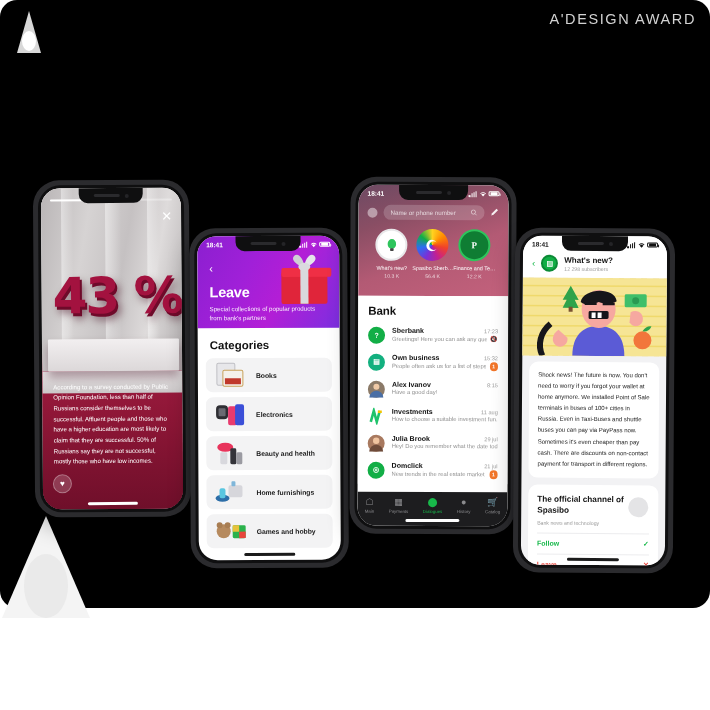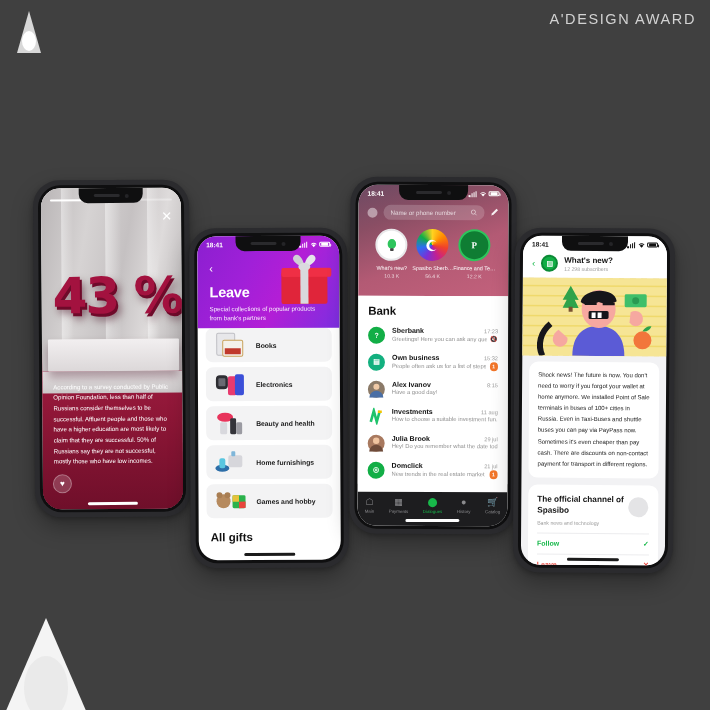--- a/index.html
+++ b/index.html
@@ -2,21 +2,21 @@
 <html><head>
 <meta charset="utf-8">
 <style>
   * { box-sizing: border-box; margin: 0; padding: 0; }
   html, body {
     width: 710px; height: 710px;
     background: #ffffff;
     font-family: "Liberation Sans", sans-serif;
     overflow: hidden;
   }
-  #stage { position: relative; width: 710px; height: 710px; background: #404040; }
+  #stage { position: relative; width: 710px; height: 608px; background: #000000; border-radius: 17px; }
 
   
   .logo-tl { position: absolute; left: 8px; top: 8px; width: 42px; height: 48px; }
   .logo-tl svg { display:block; }
   .brand { position: absolute; right: 14px; top: 10px; text-align: right;
            color: #d2d2d2; letter-spacing: 1.6px; line-height: 1.35; }
   .brand .b1 { font-size: 14.5px; }
   .brand .b2 { font-size: 14.5px; }
   .logo-bl { position: absolute; left: -14px; bottom: -18px; width: 120px; height: 120px; opacity: 1; }
   .url-br { position: absolute; right: 14px; bottom: 14px; color: #b9b9b9; font-size: 13px; letter-spacing: .3px; }
@@ -289,20 +289,21 @@
               <rect x="12" y="24" width="46" height="32" rx="2" fill="#e0253a"></rect>
               <rect x="12" y="20" width="50" height="9" rx="2" fill="#ef2f45"></rect>
               <rect x="31" y="20" width="8" height="36" fill="#d9d9dd"></rect>
               <path d="M35 20c-8-3-14-8-10-12s10 4 10 12z" fill="#cfcfd4"></path>
               <path d="M35 20c8-3 14-8 10-12s-10 4-10 12z" fill="#e4e4e9"></path>
               <ellipse cx="35" cy="19" rx="6" ry="4" fill="#dadade"></ellipse>
             </svg>
           </div>
         </div>
 
+        <div class="sec-title">Categories</div>
         <div class="cat-list">
 
           <div class="cat-row">
             <div class="cat-thumb">
               <svg viewBox="0 0 34 28" width="34" height="28">
                 <rect x="3" y="2" width="18" height="22" rx="1.5" fill="#e7e7ea" stroke="#bfbfc4"></rect>
                 <rect x="9" y="9" width="20" height="16" rx="1.5" fill="#f4f1ea" stroke="#c9a25a"></rect>
                 <rect x="11" y="17" width="16" height="6" fill="#c0392b"></rect>
               </svg>
             </div>

